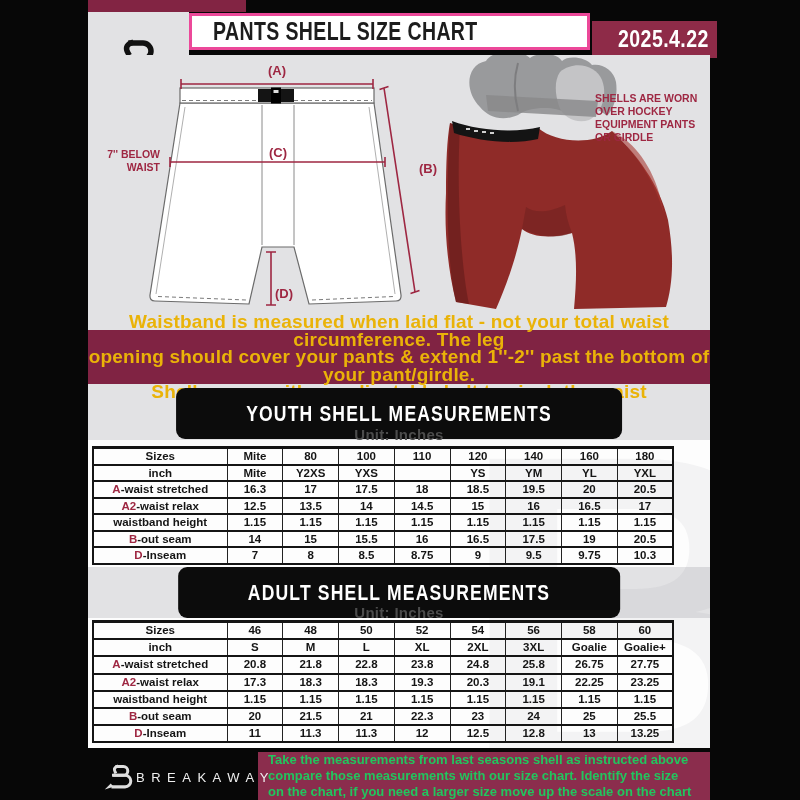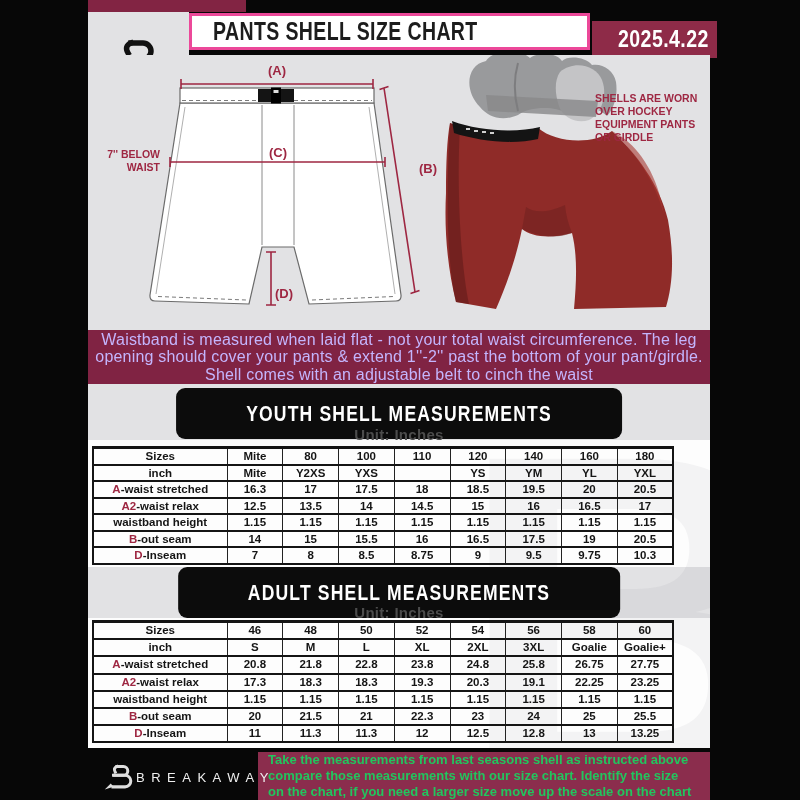--- a/index.html
+++ b/index.html
@@ -19,21 +19,21 @@
   
   .content{position:absolute;left:88px;top:55px;width:622px;height:693px;background:var(--gray);overflow:hidden;}
   .content:after{content:"";position:absolute;left:0;bottom:0;width:100%;height:4px;
                  background:linear-gradient(#fff0,#ffffffcc);}
   .watermark{position:absolute;left:370px;top:330px;font-size:470px;font-weight:700;line-height:1;
              color:rgba(70,70,95,.055);z-index:1;pointer-events:none;}
   .diagram-svg{position:absolute;left:0;top:0;width:622px;height:275px;z-index:2;}
   
   .info-banner{position:absolute;left:0;top:275px;width:622px;height:54px;background:var(--maroon-banner);
                z-index:2;display:flex;flex-direction:column;justify-content:center;text-align:center;}
-  .info-banner div{color:#c4b5fd;font-size:16px;font-weight:400;line-height:17.5px;letter-spacing:.2px;}
+  .info-banner div{color:#eab308;font-size:19px;font-weight:700;line-height:17.5px;letter-spacing:.2px;}
   
   .pill{position:absolute;left:50%;transform:translateX(-50%);background:#0c0c0c;border-radius:9px;
         height:37px;display:flex;align-items:center;justify-content:center;padding:7px 27px;z-index:2;}
   .pill span{color:#fff;font-size:22.5px;font-weight:700;white-space:nowrap;
              transform:scaleX(.78);letter-spacing:1.5px;}
   .pill.youth{top:333px;} .pill.adult{top:512px;}
   .unit{position:absolute;left:0;width:622px;text-align:center;font-size:15px;font-weight:600;
         color:#4c4c4c;z-index:2;letter-spacing:.3px;}
   .unit.u1{top:371px;} .unit.u2{top:549px;}
   .band{position:absolute;left:0;width:622px;background:#fdfdfd;z-index:0;}

